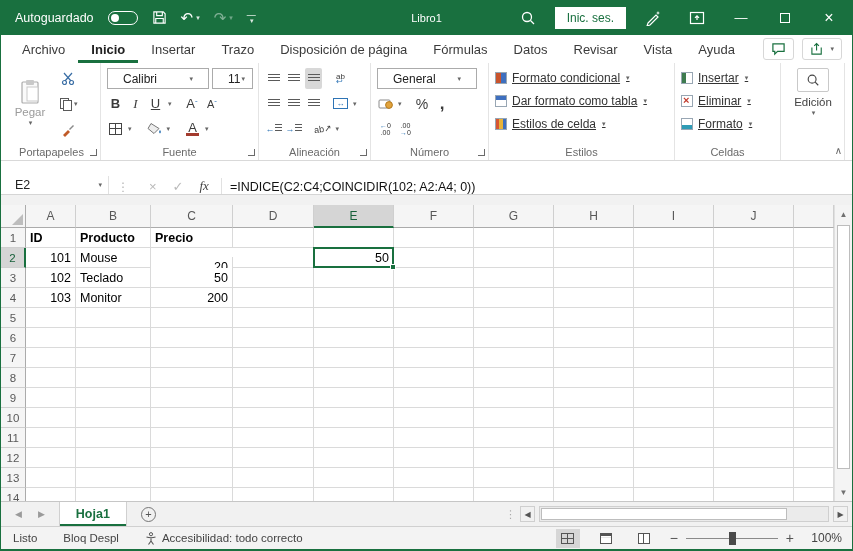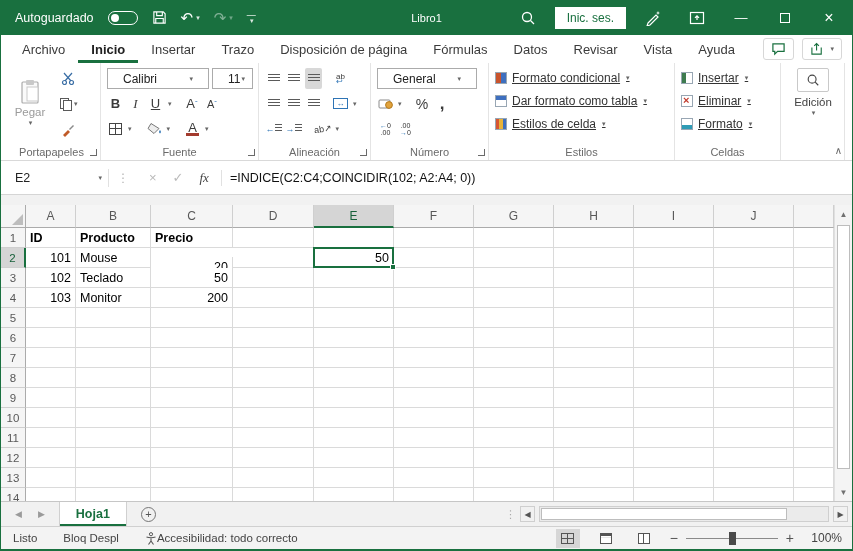--- a/index.html
+++ b/index.html
@@ -56,21 +56,21 @@
   .mi-table{background:linear-gradient(#3E6FBF 0 4px,#fff 4px);}
   .mi-styles{background:linear-gradient(90deg,#D65532 33%,#E8B339 33% 66%,#3E6FBF 66%);}
   .mi-ins::after{content:"";position:absolute;left:0;top:0;bottom:0;width:4px;background:#3E7B4F;}
   .mi-del::after{content:"×";position:absolute;left:1px;top:-2px;font-size:11px;color:#C0392B;font-weight:bold;}
   .mi-fmt::after{content:"";position:absolute;left:0;right:0;bottom:0;height:4px;background:#2E9BB5;}
   .srow{display:flex;align-items:center;gap:5px;height:23px;font-size:12px;color:#333;white-space:nowrap;text-decoration:underline;}
   .collapse-chev{position:absolute;right:10px;bottom:4px;color:#666;font-size:10px;}
 
   
   .fbar-region{height:44px;background:#F1F1F1;}
-  .fbar{height:34px;background:#fff;border-bottom:1px solid #D5D5D5;display:flex;align-items:center;font-size:12.5px;}
+  .fbar{height:34px;background:#fff;border-bottom:1px solid #D5D5D5;display:flex;align-items:flex-end;font-size:12.5px;}
   .namebox{width:100px;margin-left:8px;display:flex;align-items:center;justify-content:space-between;padding:2px 6px;border-right:1px solid #E1E1E1;color:#222;}
   .fdots{display:flex;align-items:center;color:#B5B5B5;padding:0 8px;font-size:12px;}
   .fbtns{display:flex;align-items:center;gap:16px;padding:0 12px;border-right:1px solid #E1E1E1;}
   .fbtn{color:#B9B9B9;font-size:13px;}
   .fxl{color:#444;font-style:italic;font-family:"Liberation Serif",serif;font-size:13px;}
   .finput{flex:1;display:flex;align-items:center;padding-left:8px;color:#111;}
 
   
   .grid{position:relative;height:296px;background:#fff;overflow:hidden;}
   .corner{position:absolute;left:0;top:0;width:25px;height:23px;background:#F5F5F5;border-right:1px solid #ABABAB;border-bottom:1px solid #ABABAB;}
@@ -98,21 +98,21 @@
   .newsheet .circ{width:15px;height:15px;border:1px solid #767676;border-radius:50%;display:flex;align-items:center;justify-content:center;font-size:11px;color:#555;}
   .hscroll-zone{margin-left:auto;display:flex;align-items:center;gap:4px;padding-right:4px;}
   .hdots{color:#ABABAB;font-size:11px;}
   .harrow{width:15px;height:16px;display:flex;align-items:center;justify-content:center;font-size:8px;color:#555;background:#F1F1F1;border:1px solid #CFCFCF;}
   .htrack{width:290px;height:16px;border:1px solid #CFCFCF;background:#EBEBEB;position:relative;}
   .hthumb{position:absolute;left:1px;top:1px;bottom:1px;width:246px;background:#fff;border:1px solid #BDBDBD;}
 
   
   .statusbar{height:23px;background:#F3F3F3;border-top:1px solid #D0D0D0;display:flex;align-items:center;font-size:11.5px;color:#444;}
   .sleft{display:flex;align-items:center;gap:26px;padding-left:12px;}
-  .acc{display:flex;align-items:center;}
+  .acc{display:flex;align-items:center;gap:5px;}
   .sright{margin-left:auto;display:flex;align-items:center;gap:14px;padding-right:10px;}
   .vi{width:24px;height:19px;display:flex;align-items:center;justify-content:center;}
   .vi.on{background:#D6D6D6;}
   .vi .g1{width:13px;height:11px;border:1px solid #555;
     background-image:linear-gradient(#555,#555),linear-gradient(#555,#555);
     background-size:1px 100%,100% 1px;background-position:center,center;background-repeat:no-repeat;}
   .vi .g2{width:12px;height:11px;border:1px solid #555;background:linear-gradient(#555 0 2px,#fff 2px 3px,#E8E8E8 3px 4px,#fff 4px);}
   .vi .g3{width:12px;height:11px;border:1px solid #555;background:linear-gradient(90deg,#fff 0 4px,#555 4px 5px,#fff 5px);}
   .zoomer{display:flex;align-items:center;gap:8px;}
   .zsym{font-size:14px;color:#555;}

